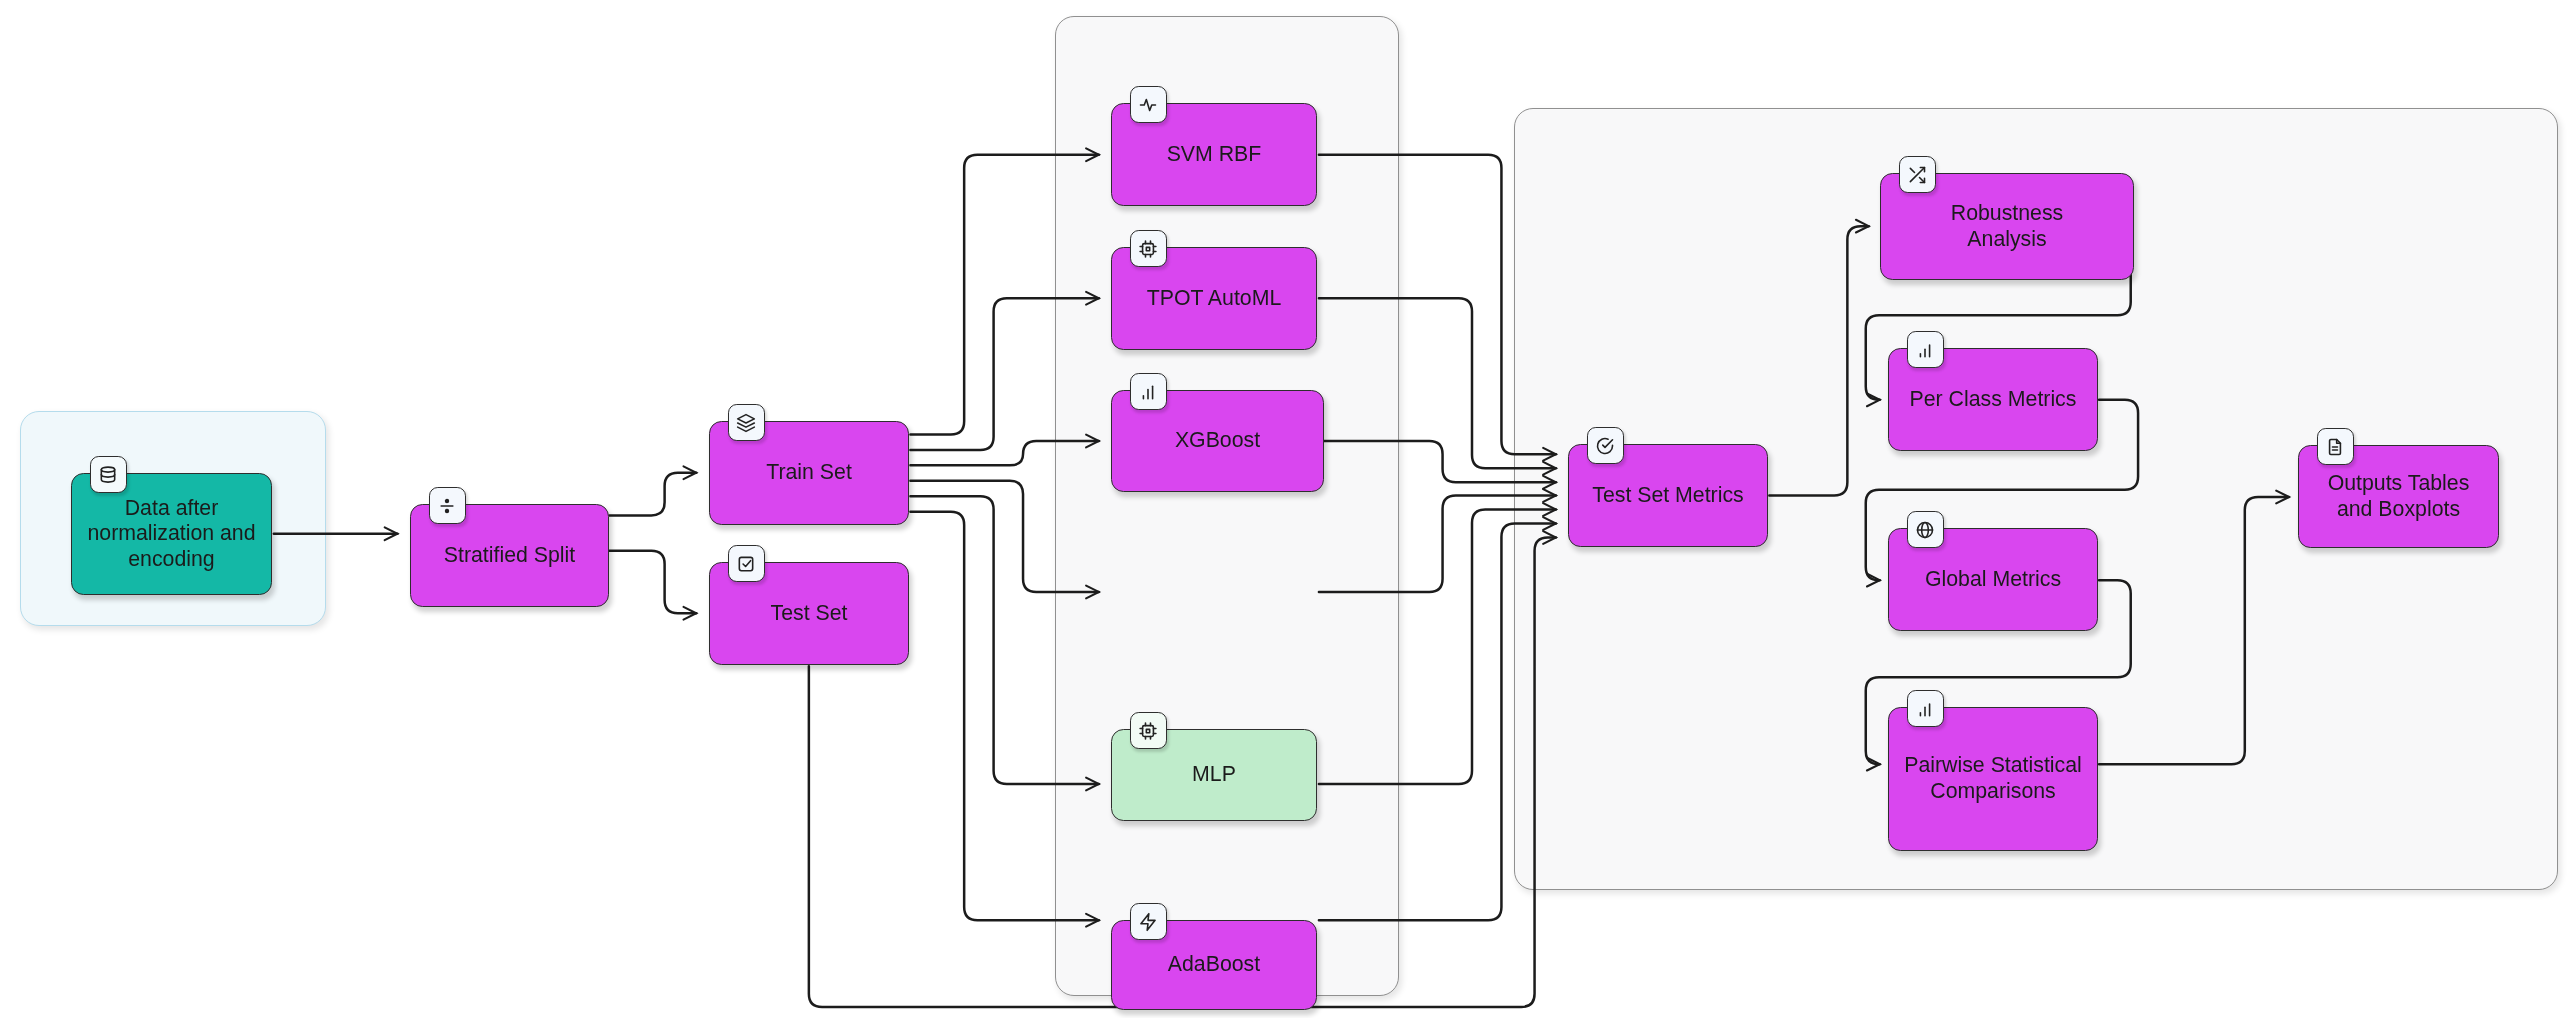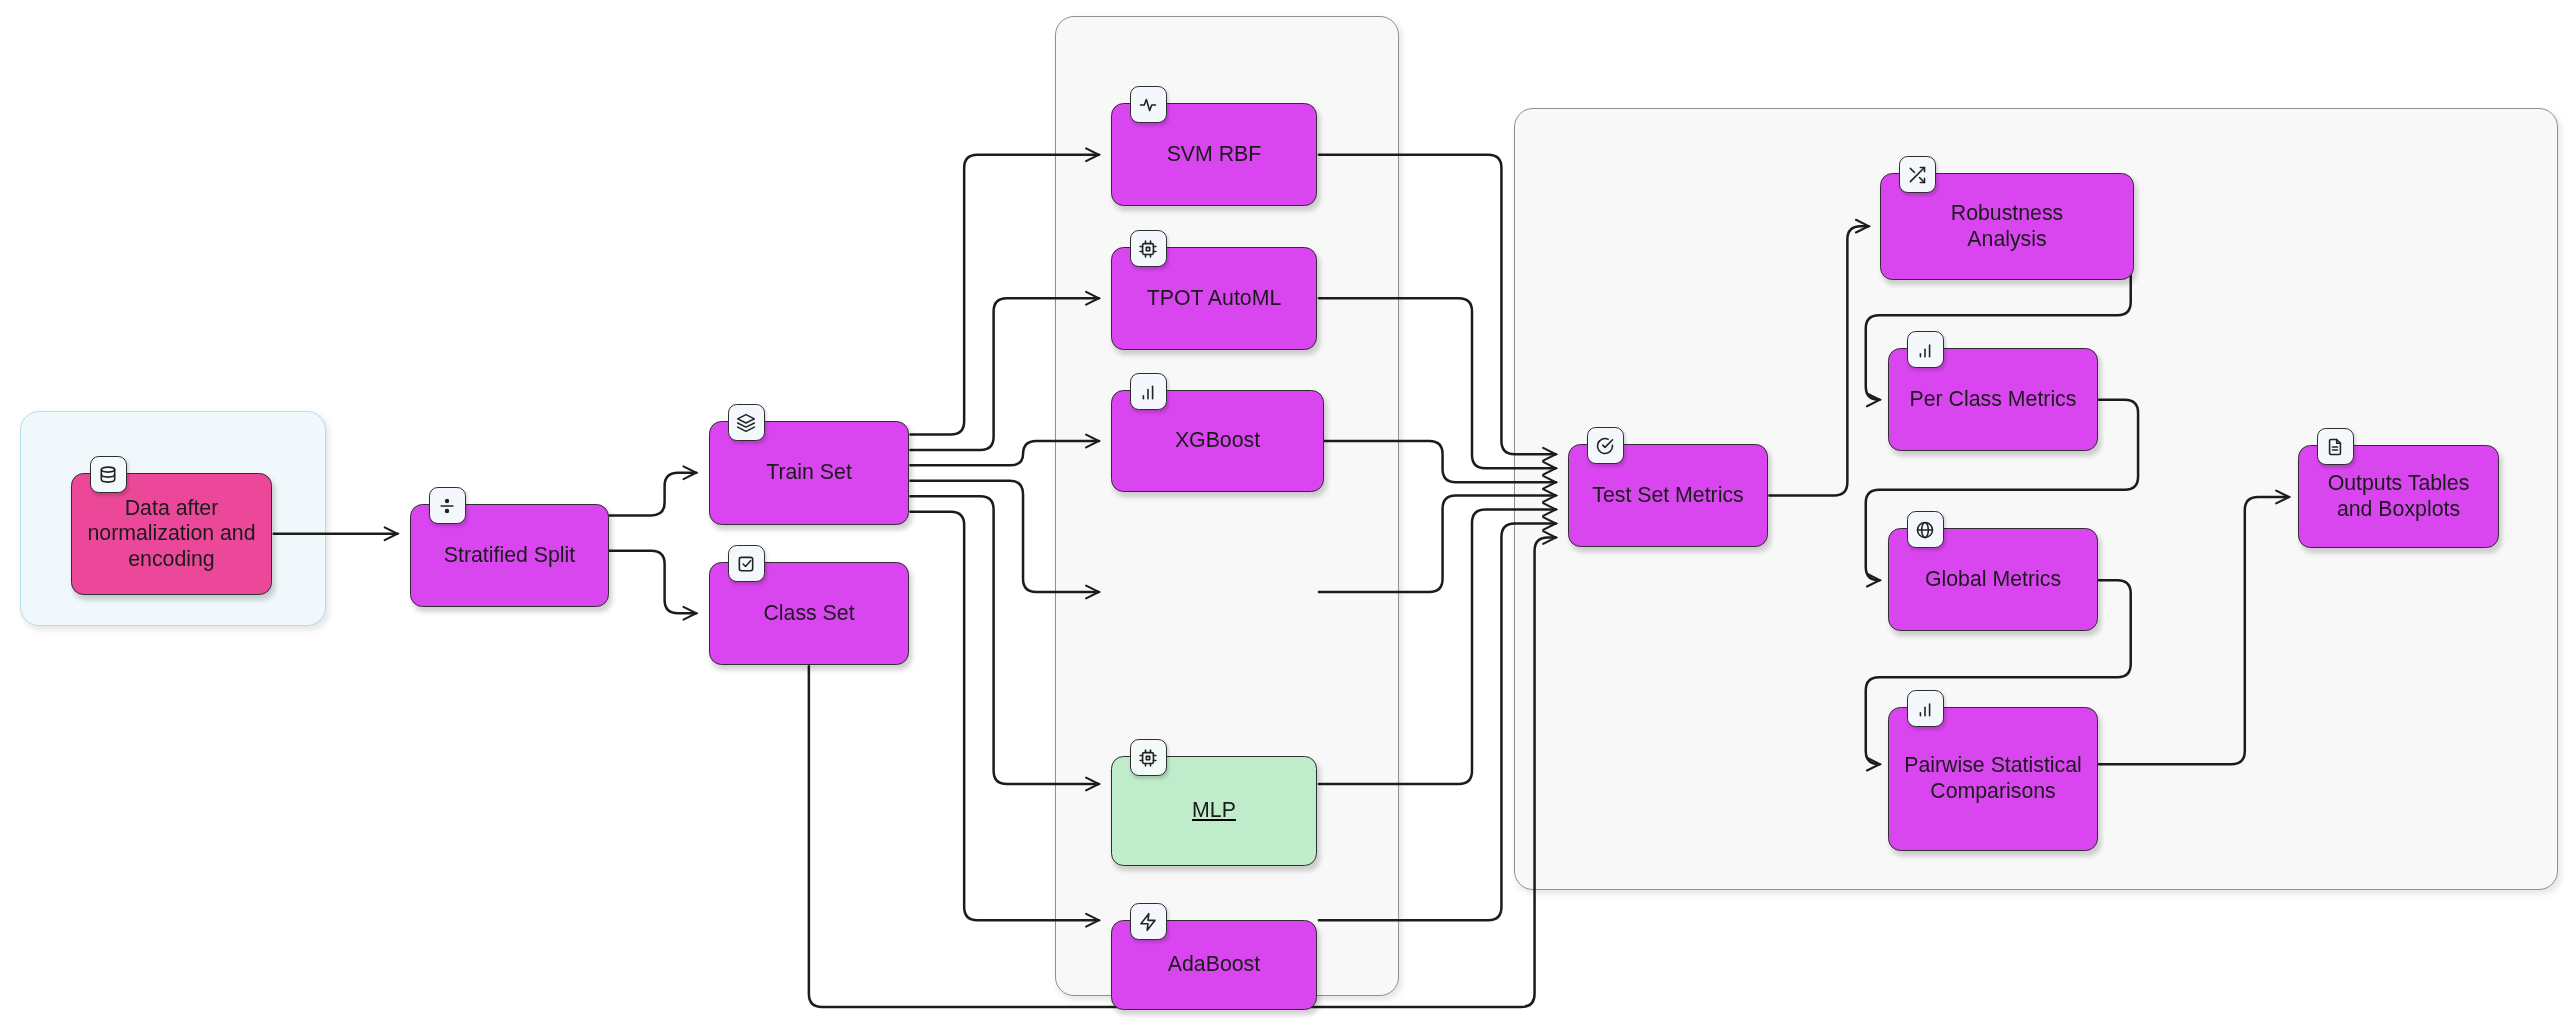--- a/index.html
+++ b/index.html
@@ -15,21 +15,21 @@
   .group-label .gl-text{font-size:15.5px;font-weight:600;letter-spacing:0.4px;color:#2b2b2b;
     text-transform:uppercase;line-height:1.22;}
   .group-label svg{flex:0 0 auto;}
 
   
   .node{position:absolute;border:1.9px solid #2e2e2e;border-radius:12.5px;box-sizing:border-box;
     display:flex;align-items:center;justify-content:center;text-align:center;
     box-shadow:2.9px 4.4px 5.2px rgba(0,0,0,0.18);}
   .node.blue{background:#d946ef;}
   .node.green{background:#bfeccb;}
-  .node.teal{background:#ec4899;}
+  .node.teal{background:#14b8a6;}
   .node .label{font-size:21.3px;line-height:1.2;color:#1b1b1b;max-width:180px;}
   .badge{position:absolute;width:35px;height:35px;left:17.7px;top:-17.7px;background:#f4f8fd;
     border:1.9px solid #2e2e2e;border-radius:8.8px;display:flex;align-items:center;justify-content:center;
     box-shadow:1.5px 2.2px 2.9px rgba(0,0,0,0.15);}
   .node.green .badge{background:#f2fbf5;}
   .node.teal .badge{background:#f4fafc;}
 
   
   svg.edges{position:absolute;left:0;top:0;z-index:2;}
   .group{z-index:1;}
@@ -144,21 +144,21 @@
     <span class="label">Train Set</span>
   </div>
 
   <div class="node blue" style="left:709px;top:562px;width:200px;height:103px;">
     <span class="badge">
       <svg class="icon" width="20" height="20" viewBox="0 0 24 24">
           <rect x="4" y="4" width="16" height="16" rx="2.5"></rect>
           <polyline points="8.5 12 11.5 15 17.5 8"></polyline>
         </svg>
     </span>
-    <span class="label">Class Set</span>
+    <span class="label">Test Set</span>
   </div>
 
   <div class="node blue" style="left:1111px;top:103px;width:206px;height:103px;">
     <span class="badge">
       <svg class="icon" width="20" height="20" viewBox="0 0 24 24">
           <polyline points="3 12 7.5 12 10 5.5 14 18.5 16.5 12 21 12"></polyline>
         </svg>
     </span>
     <span class="label">SVM RBF</span>
   </div>
@@ -186,21 +186,21 @@
       <svg class="icon" width="20" height="20" viewBox="0 0 24 24">
           <line x1="6.5" y1="20" x2="6.5" y2="16.5"></line>
           <line x1="12" y1="20" x2="12" y2="9"></line>
           <line x1="17.5" y1="20" x2="17.5" y2="5"></line>
         </svg>
     </span>
     <span class="label">XGBoost</span>
   </div>
 
 
-  <div class="node green" style="left:1111px;top:756px;width:206px;height:110px;text-decoration:underline;">
+  <div class="node green" style="left:1111px;top:729px;width:206px;height:92px;">
     <span class="badge">
       <svg class="icon" width="20" height="20" viewBox="0 0 24 24">
           <rect x="5.5" y="5.5" width="13" height="13" rx="2"></rect>
           <rect x="10" y="10" width="4" height="4"></rect>
           <line x1="9" y1="2.5" x2="9" y2="5.5"></line>
           <line x1="15" y1="2.5" x2="15" y2="5.5"></line>
           <line x1="9" y1="18.5" x2="9" y2="21.5"></line>
           <line x1="15" y1="18.5" x2="15" y2="21.5"></line>
           <line x1="2.5" y1="9" x2="5.5" y2="9"></line>
           <line x1="2.5" y1="15" x2="5.5" y2="15"></line>

